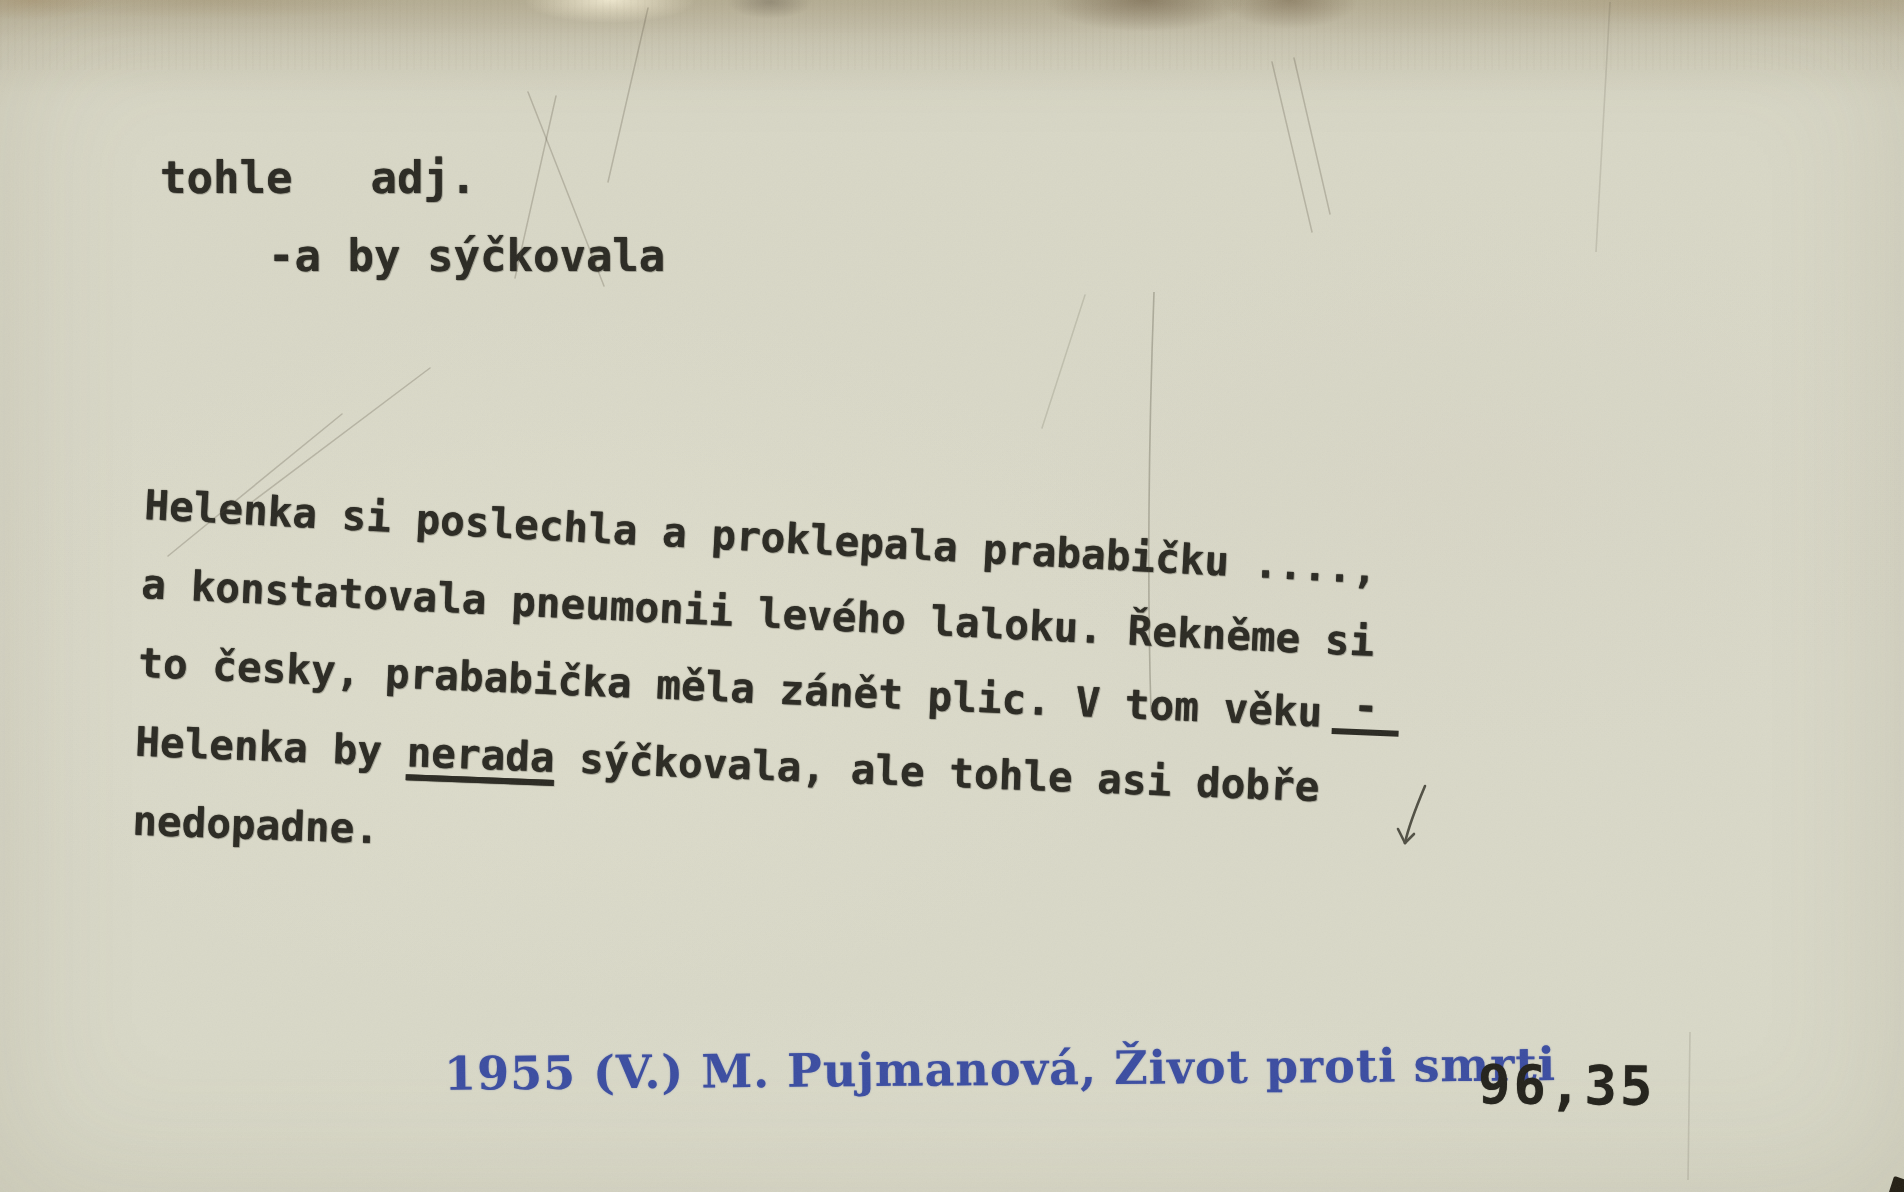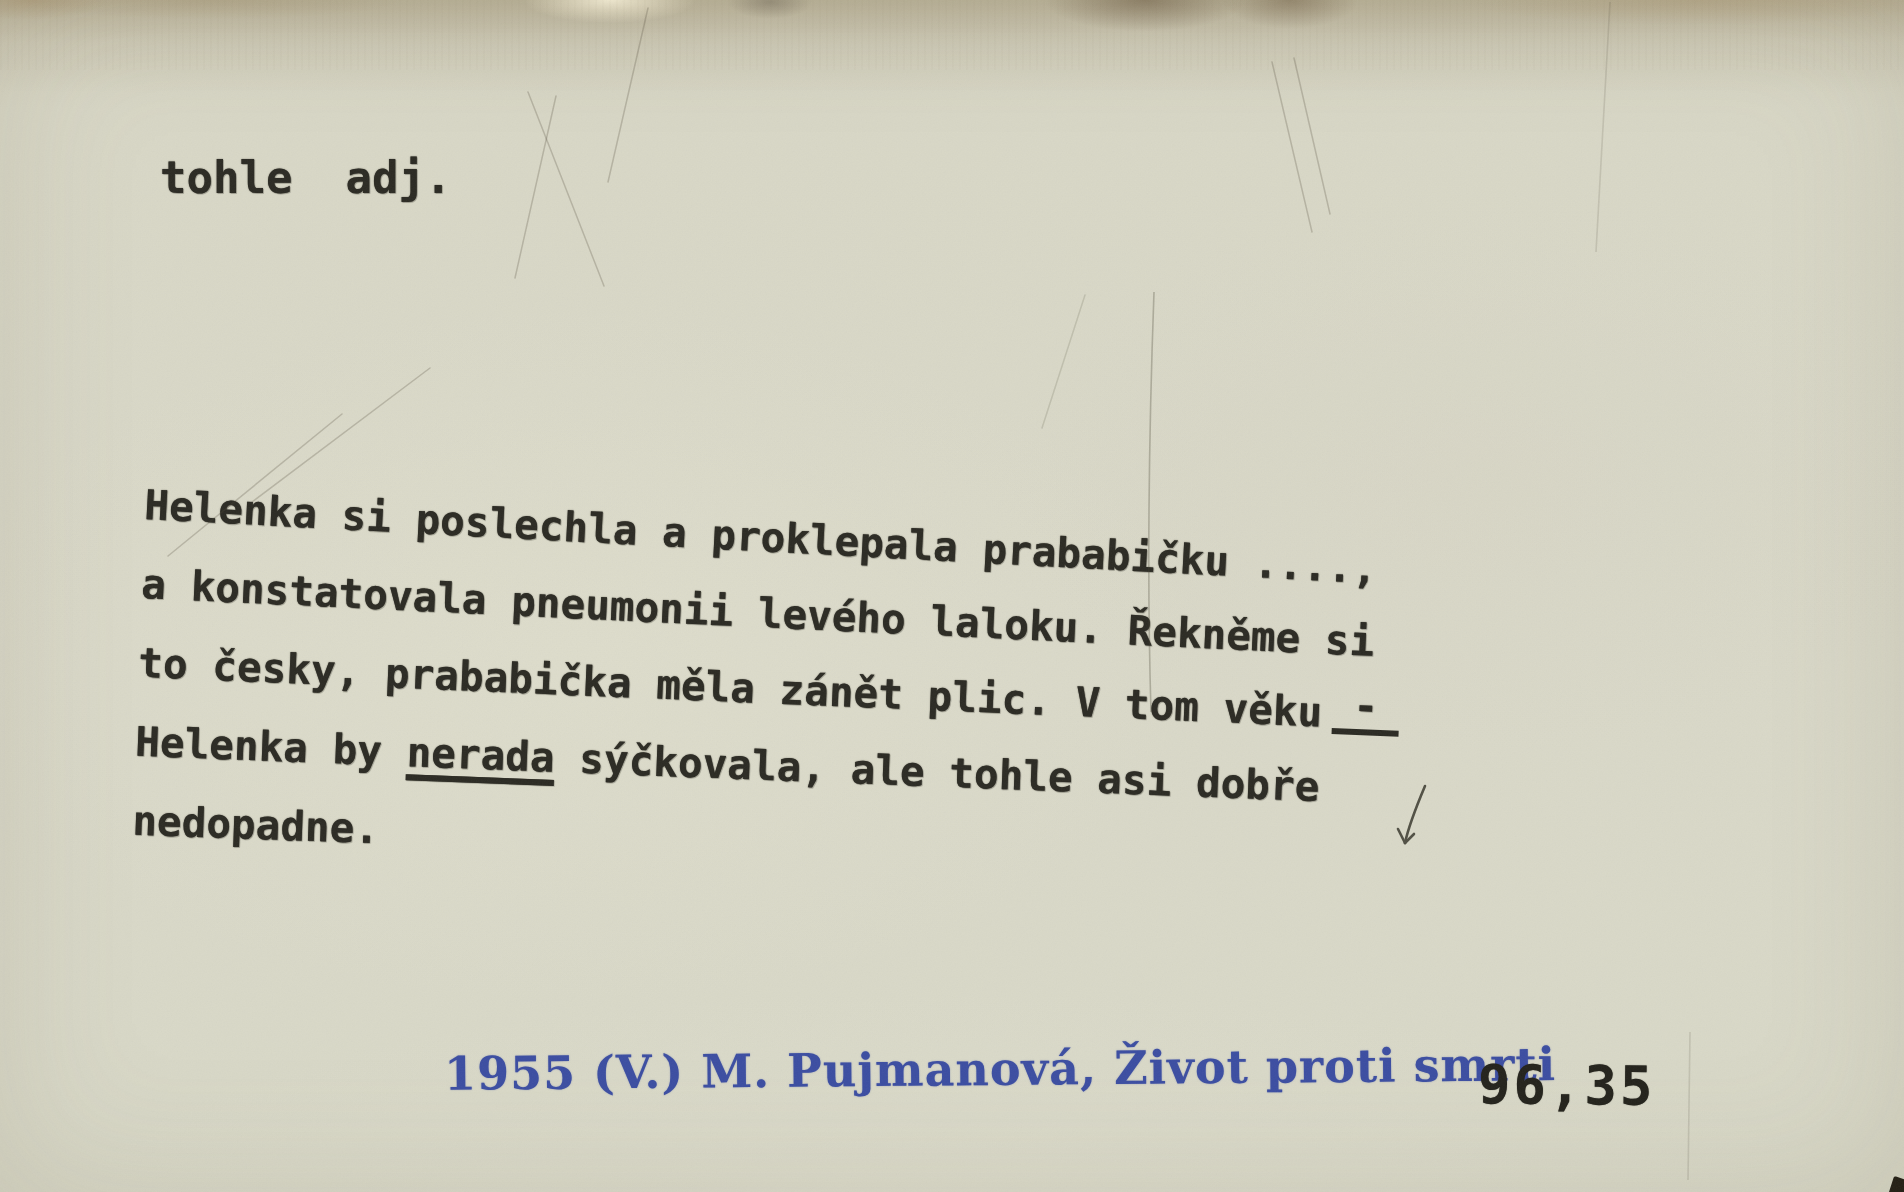--- a/index.html
+++ b/index.html
@@ -37,21 +37,21 @@
   }
 
   
   .tw{
     font-family:"DejaVu Sans Mono", monospace;
     font-weight:700;
     color:var(--ink);
     text-shadow:0 0 1.2px rgba(41,39,31,.85), 1px 1px 0 rgba(41,39,31,.22);
   }
   .headword-line{ position:absolute; left:160px; top:152px; font-size:44px; white-space:nowrap; }
-  .pos{ margin-left:53px; }
+  .pos{ margin-left:78px; }
   .form-note{ position:absolute; left:268px; top:230px; font-size:44px; white-space:nowrap; }
 
   .excerpt{
     position:absolute; left:146px; top:466px; width:1400px;
     font-size:41px; line-height:79px; white-space:nowrap;
     transform:rotate(2.2deg); transform-origin:0 0;
   }
   .excerpt-line{ transform-origin:0 50%; }
   .excerpt-line:nth-child(1){ transform:rotate(0.8deg); }
   .excerpt-line:nth-child(2){ transform:rotate(0.5deg); }
@@ -100,20 +100,21 @@
 <body style="--paper: #d7d6c5; --ink: #2b2a23; --stamp-blue: #3b4da1;">
 
 <div class="scan">
 
   <div class="top-smudge"></div>
   <div class="top-streaks"></div>
 
   <div class="headword-line">
     <span class="tw">tohle</span><span class="tw pos">adj.</span>
   </div>
+  <div class="form-note tw">-a by sýčkovala</div>
 
   <div class="excerpt tw">
       <div class="excerpt-line"><span>Helenka si poslechla a proklepala prababičku ....,</span></div>
       <div class="excerpt-line"><span>a konstatovala pneumonii levého laloku. Řekněme si</span></div>
       <div class="excerpt-line"><span>to česky, prababička měla zánět plic. V tom věku</span><span class="seg-dash-underline">-</span></div>
       <div class="excerpt-line"><span>Helenka by </span><span class="seg-underline">nerada</span><span> sýčkovala, ale tohle asi dobře</span></div>
       <div class="excerpt-line"><span>nedopadne.</span></div>
     </div>
 
   <svg class="marks" viewBox="0 0 1904 1192">

